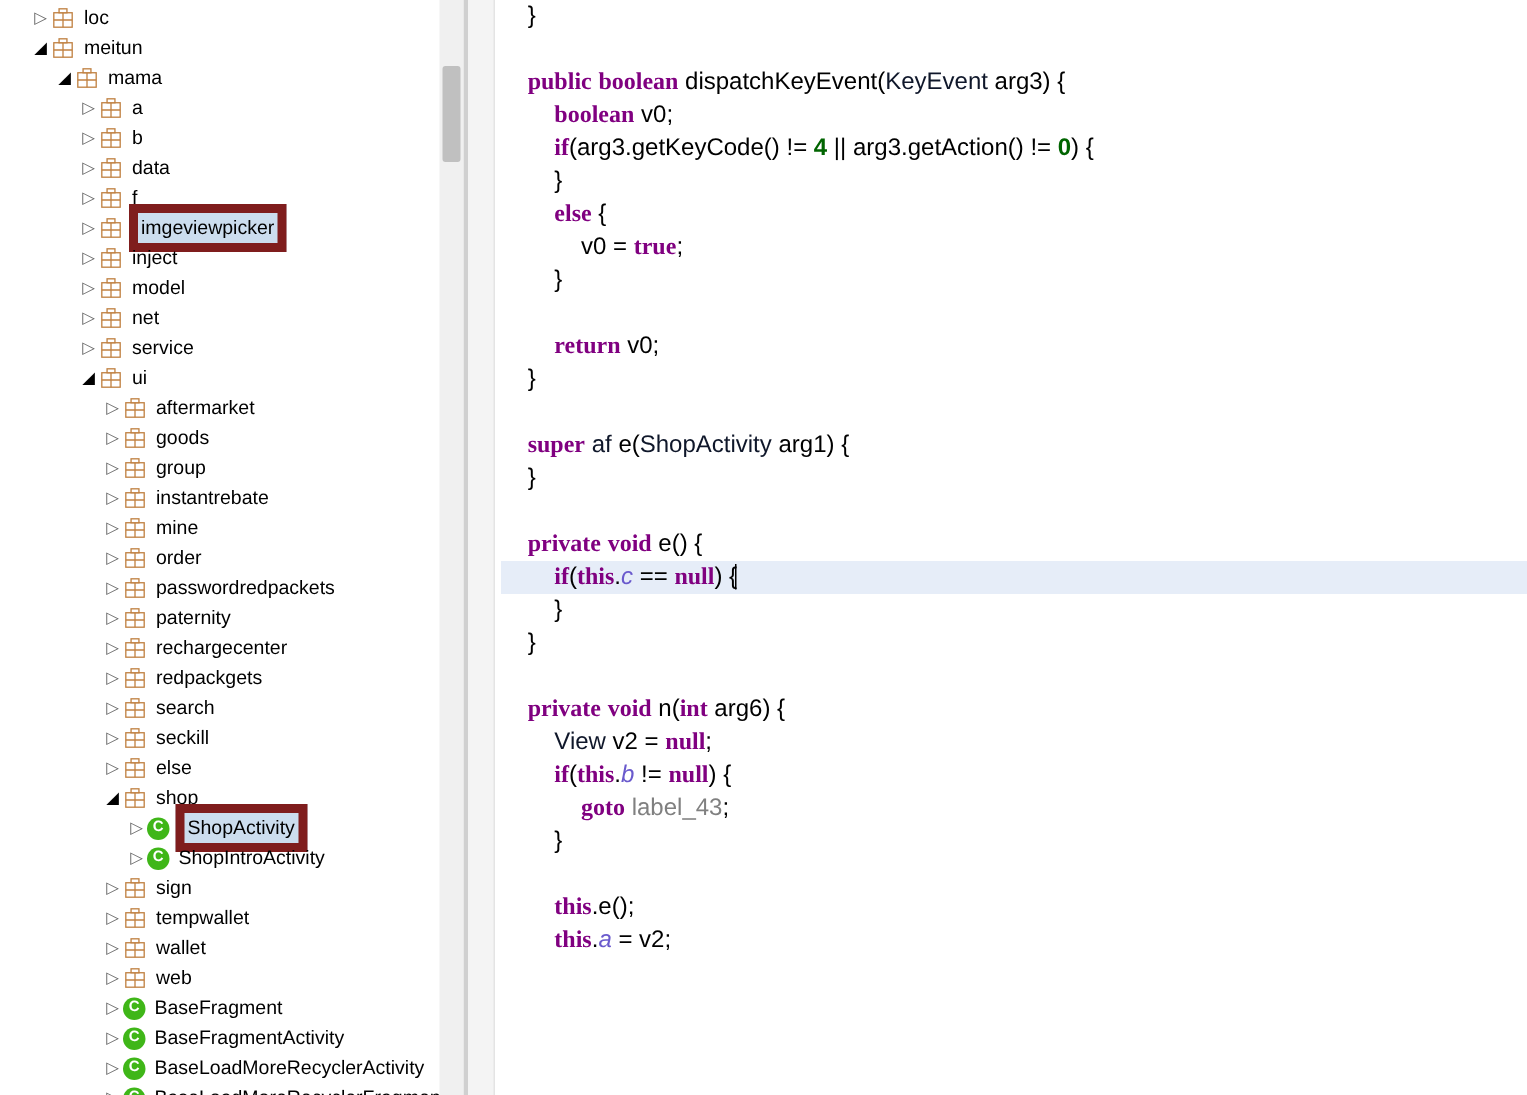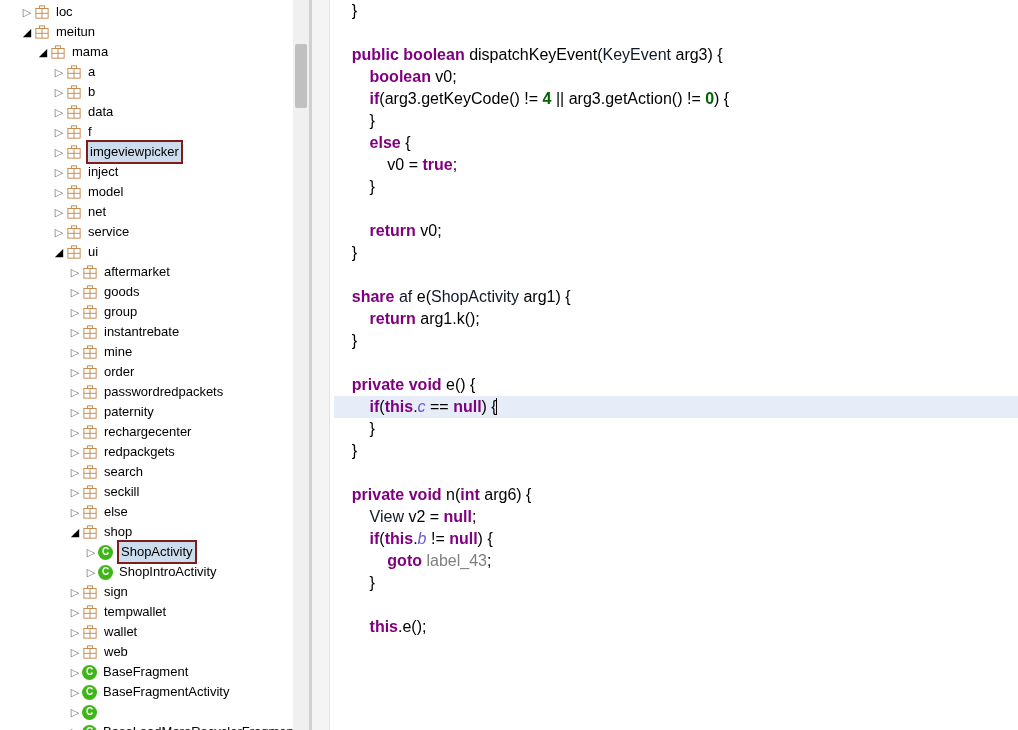--- a/index.html
+++ b/index.html
@@ -7,27 +7,27 @@
 .tree-panel { width:312px; height:100%; overflow:hidden; position:relative; background:#fff; border-right:3px solid #d0d0d0; }
 .tree-scroll-track { position:absolute; right:0; top:0; width:16px; height:100%; background:#f0f0f0; }
 .tree-scroll-thumb { position:absolute; right:2px; top:44px; width:12px; height:64px; background:#c0c0c0; border-radius:2px; }
 .tree-content { font-size:13px; line-height:20px; padding-top:2px; }
 .node { display:flex; align-items:center; height:20px; white-space:nowrap; user-select:none; }
 .arrow { width:14px; text-align:center; color:#666; font-size:11px; display:inline-block; }
 .icon { width:16px; height:16px; margin-right:4px; display:inline-flex; align-items:center; justify-content:center; }
 .pkg-icon svg { width:14px; height:14px; }
 .class-icon { width:15px; height:15px; border-radius:50%; background:#3fb618; color:#fff; font-size:10px; font-weight:bold; display:inline-flex; align-items:center; justify-content:center; margin-right:4px; }
 .node span.label { padding:0 2px; }
-.node span.label.sel { border:2px solid #7f1d1d; background:#cde; }
+.node span.label.sel { border:6px solid #7f1d1d; background:#cde; }
 .code-panel { flex:1; position:relative; background:#fff; font-family:Consolas,monospace; font-size:16px; line-height:22px; }
 .gutter-stripe { position:absolute; left:0; top:0; width:18px; height:100%; background:#f4f4f4; border-right:1px solid #e4e4e4; }
 .code-lines { margin-left:22px; padding-top:0; }
 .code-line { white-space:pre; height:22px; }
 .hl { background:#e6edf8; width:100%; display:block; }
-.kw { color:#800080; font-weight:bold; }
+.kw { color:#800080; font-weight:bold;font-family:Liberation Serif, serif; }
 .ty { color:#0f172a; }
 .lt { color:#006400; font-weight:bold; }
 .fld { color:#6a5acd; font-style:italic; }
 .lbl { color:#808080; }
 .caret { border-left:1px solid #000; margin-left:-1px; }
 </style>
 </head>
 <body>
 
 <div class="tree-panel">
@@ -420,20 +420,21 @@
         <span class="label">BaseFragment</span>
       </div>
       <div class="node" style="padding-left: 68px;">
         <span class="arrow">▷</span>
         <span class="class-icon">C</span>
         <span class="label">BaseFragmentActivity</span>
       </div>
       <div class="node" style="padding-left: 68px;">
         <span class="arrow">▷</span>
         <span class="class-icon">C</span>
+        <span class="label">BaseLoadMoreRecyclerActivity</span>
       </div>
       <div class="node" style="padding-left: 68px;">
         <span class="arrow">▷</span>
         <span class="class-icon">C</span>
         <span class="label">BaseLoadMoreRecyclerFragmen</span>
       </div>
     </div>
   <div class="tree-scroll-track">
     <div class="tree-scroll-thumb"></div>
   </div>
@@ -448,30 +449,30 @@
       <div class="code-line">        <span class="kw">boolean</span> v0;</div>
       <div class="code-line">        <span class="kw">if</span>(arg3.getKeyCode() != <span class="lt">4</span> || arg3.getAction() != <span class="lt">0</span>) {</div>
       <div class="code-line">        }</div>
       <div class="code-line">        <span class="kw">else</span> {</div>
       <div class="code-line">            v0 = <span class="kw">true</span>;</div>
       <div class="code-line">        }</div>
       <div class="code-line">&nbsp;</div>
       <div class="code-line">        <span class="kw">return</span> v0;</div>
       <div class="code-line">    }</div>
       <div class="code-line">&nbsp;</div>
-      <div class="code-line">    <span class="kw">share</span> <span class="ty">af</span> e(<span class="ty">ShopActivity</span> arg1) {</div>
-      <div class="code-line">        <span class="kw">return</span> arg1.k();</div>
+      <div class="code-line">    <span class="kw">super</span> <span class="ty">af</span> e(<span class="ty">ShopActivity</span> arg1) {</div>
       <div class="code-line">    }</div>
       <div class="code-line">&nbsp;</div>
       <div class="code-line">    <span class="kw">private</span> <span class="kw">void</span> e() {</div>
       <div class="code-line hl">        <span class="kw">if</span>(<span class="kw">this</span>.<span class="fld">c</span> == <span class="kw">null</span>) {<span class="caret"></span></div>
       <div class="code-line">        }</div>
       <div class="code-line">    }</div>
       <div class="code-line">&nbsp;</div>
       <div class="code-line">    <span class="kw">private</span> <span class="kw">void</span> n(<span class="kw">int</span> arg6) {</div>
       <div class="code-line">        <span class="ty">View</span> v2 = <span class="kw">null</span>;</div>
       <div class="code-line">        <span class="kw">if</span>(<span class="kw">this</span>.<span class="fld">b</span> != <span class="kw">null</span>) {</div>
       <div class="code-line">            <span class="kw">goto</span> <span class="lbl">label_43</span>;</div>
       <div class="code-line">        }</div>
       <div class="code-line">&nbsp;</div>
       <div class="code-line">        <span class="kw">this</span>.e();</div>
+      <div class="code-line">        <span class="kw">this</span>.<span class="fld">a</span> = v2;</div>
     </div>
 </div>
 
 </body></html>

